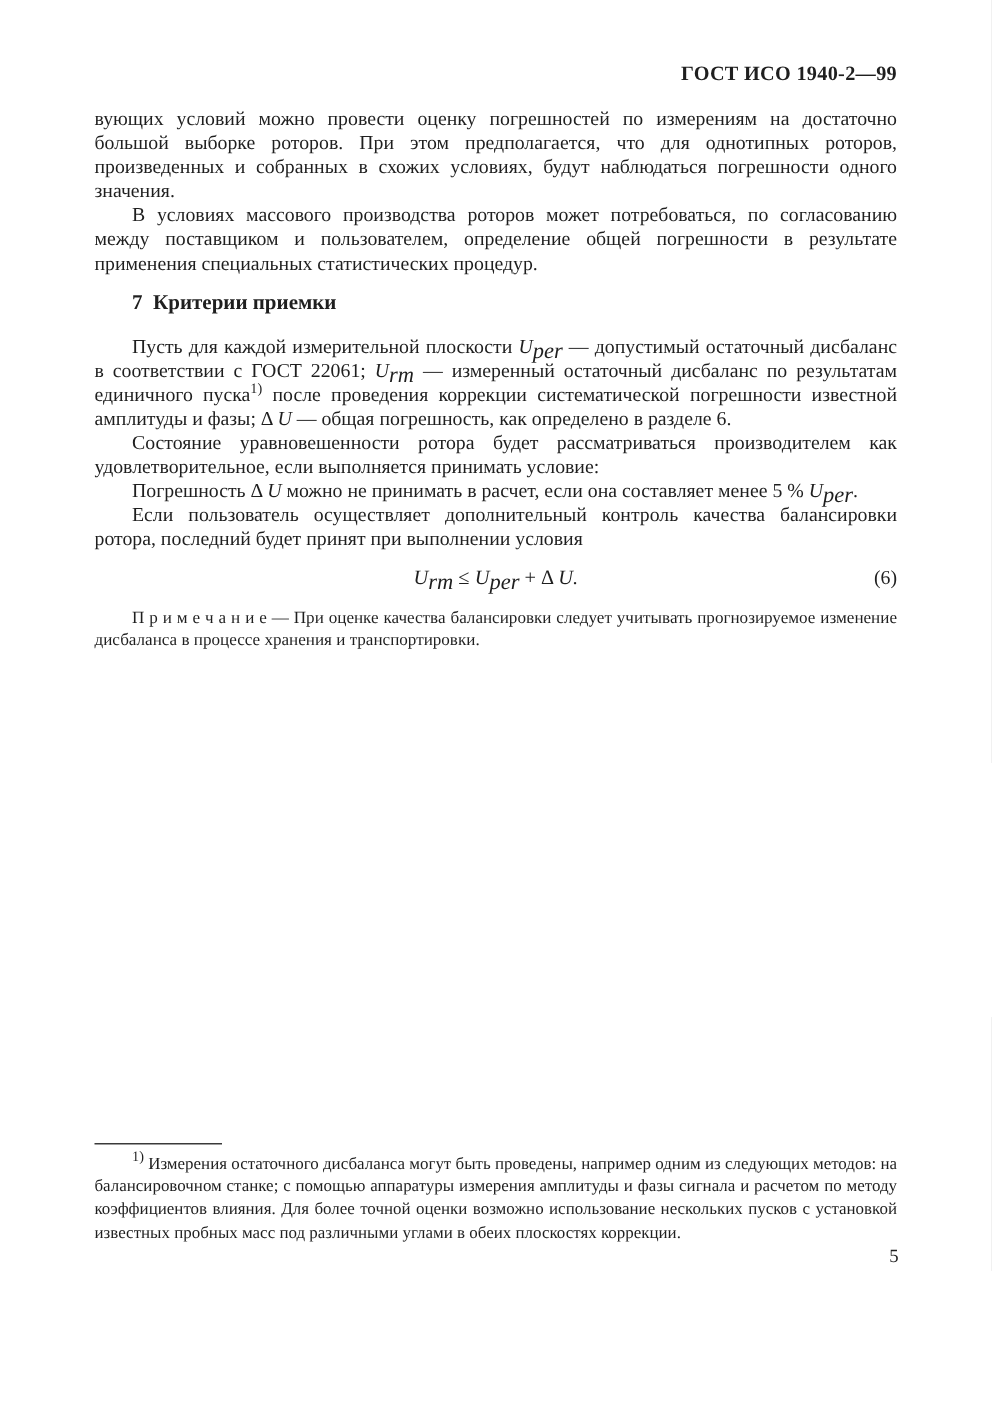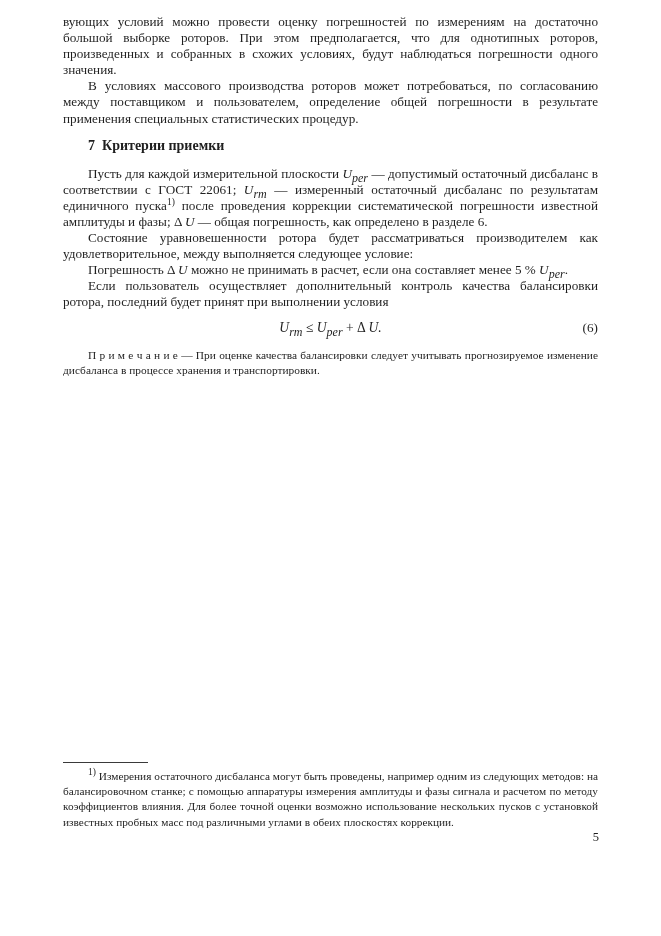--- a/index.html
+++ b/index.html
@@ -36,21 +36,21 @@
   .indent { text-indent: 25px; }
   h2.section-heading {
     font-size: 14px;
     font-weight: bold;
     margin: 9px 0 11px 25px;
     line-height: 19px;
   }
   .mvar { font-style: italic; }
   sub.msub {
     font-style: italic;
-    font-size: 12px;
+    font-size: 15px;
     vertical-align: -3.5px;
     line-height: 0;
   }
   sup.fnref {
     font-size: 9.5px;
     line-height: 0;
     vertical-align: 5px;
   }
   .formula-row {
     display: flex;
@@ -93,30 +93,31 @@
     right: 62px;
     font-size: 12.5px;
   }
 </style>
 </head>
 <body>
 
 <div class="page">
   <div class="content">
 
+    <div class="doc-header">ГОСТ ИСО 1940-2—99</div>
 
     <p class="body-p first-p">вующих условий можно провести оценку погрешностей по измерениям на достаточно большой выборке роторов. При этом предполагается, что для однотипных роторов, произведенных и собранных в схожих условиях, будут наблюдаться погрешности одного значения.</p>
 
     <p class="body-p indent">В условиях массового производства роторов может потребоваться, по согласованию между поставщиком и пользователем, определение общей погрешности в результате применения специальных статистических процедур.</p>
 
     <h2 class="section-heading"><span>7</span>&nbsp;&nbsp;<span>Критерии приемки</span></h2>
 
     <p class="body-p indent"><span>Пусть для каждой измерительной плоскости </span><span class="mvar">U</span><sub class="msub">per</sub><span> — допустимый остаточный дисбаланс в соответствии с ГОСТ 22061; </span><span class="mvar">U</span><sub class="msub">rm</sub><span> — измеренный остаточный дисбаланс по результатам единичного пуска</span><sup class="fnref">1)</sup><span> после проведения коррекции систематической погрешности известной амплитуды и фазы; Δ </span><span class="mvar">U</span><span> — общая погрешность, как определено в разделе 6.</span></p>
 
-    <p class="body-p indent">Состояние уравновешенности ротора будет рассматриваться производителем как удовлетворительное, между выполняется следующее условие:</p>
+    <p class="body-p indent">Состояние уравновешенности ротора будет рассматриваться производителем как удовлетворительное, если выполняется принимать условие:</p>
 
 
     <p class="body-p indent"><span>Погрешность Δ </span><span class="mvar">U</span><span> можно не принимать в расчет, если она составляет менее 5 % </span><span class="mvar">U</span><sub class="msub">per</sub><span>.</span></p>
 
     <p class="body-p indent">Если пользователь осуществляет дополнительный контроль качества балансировки ротора, последний будет принят при выполнении условия</p>
 
     <div class="formula-row">
       <span class="spacer"></span>
       <span class="formula"><span class="mvar">U</span><sub class="msub">rm</sub><span> ≤ </span><span class="mvar">U</span><sub class="msub">per</sub><span> + Δ </span><span class="mvar">U.</span></span>
       <span class="formula-num">(6)</span>

